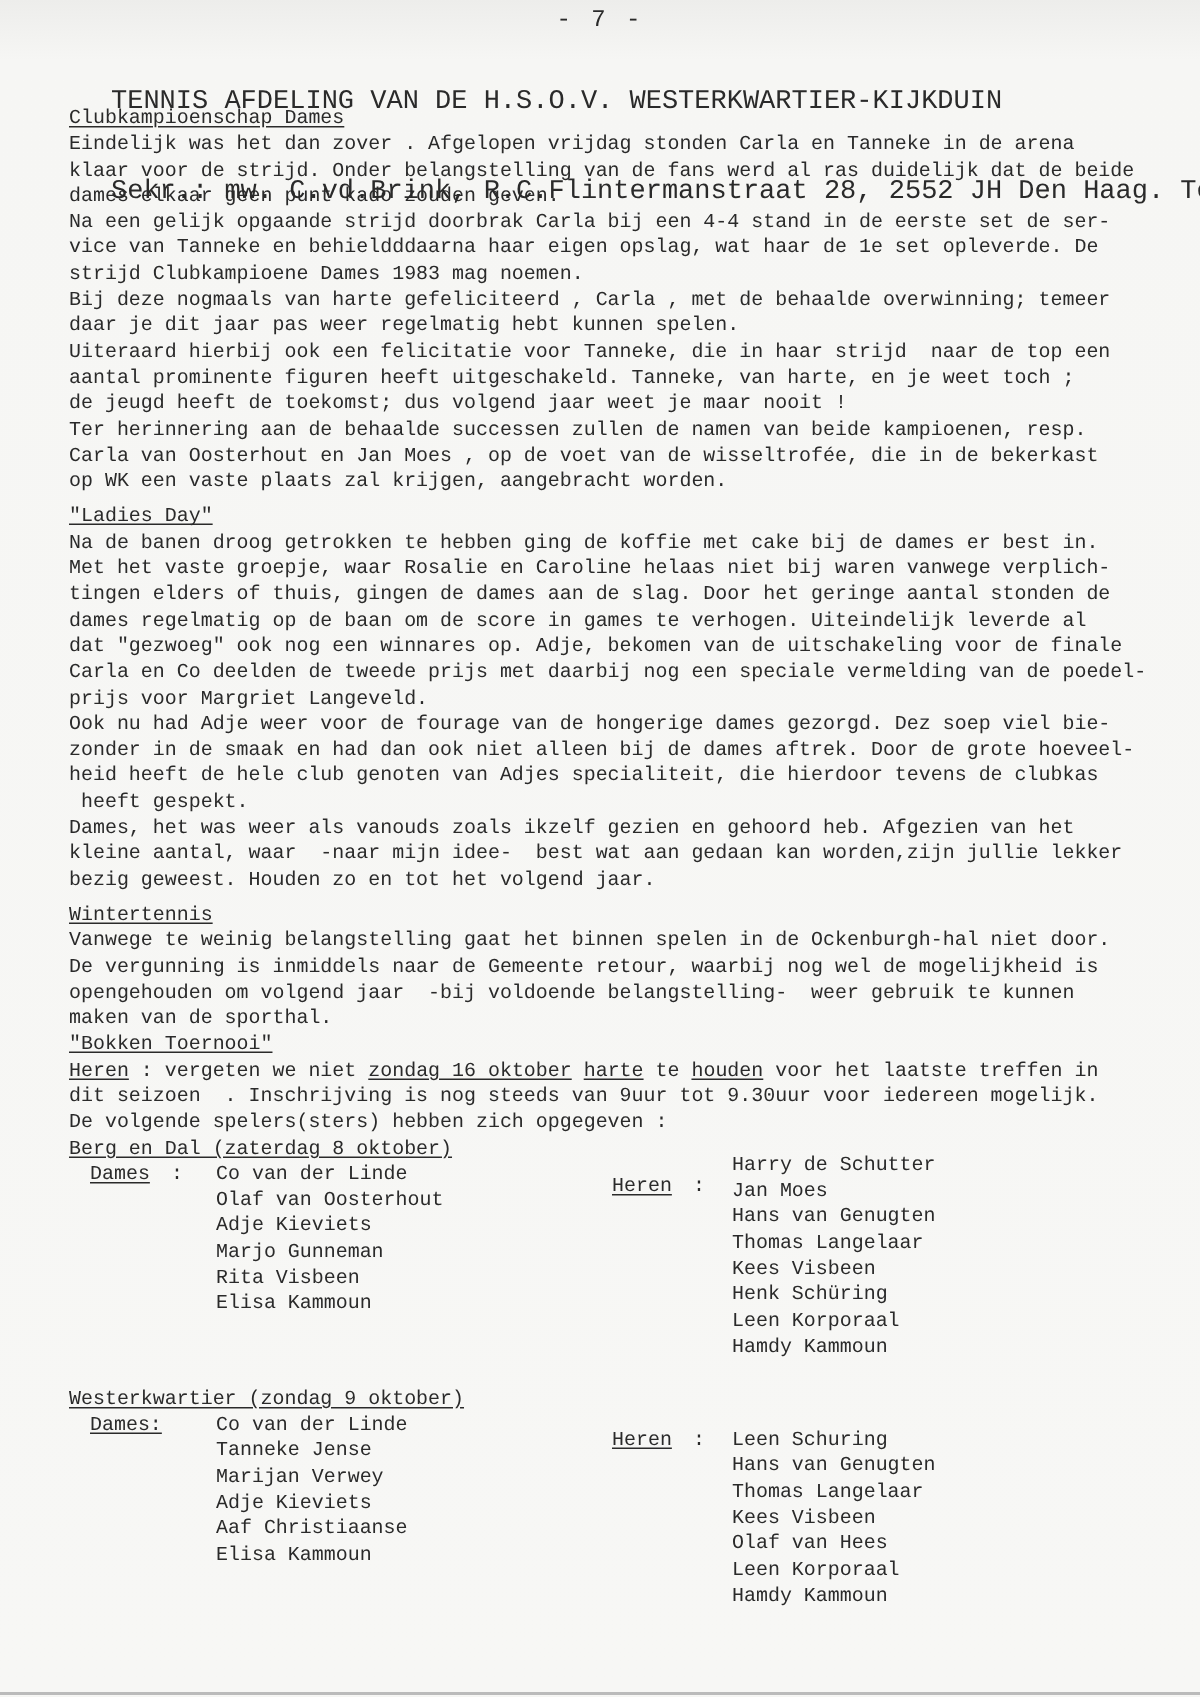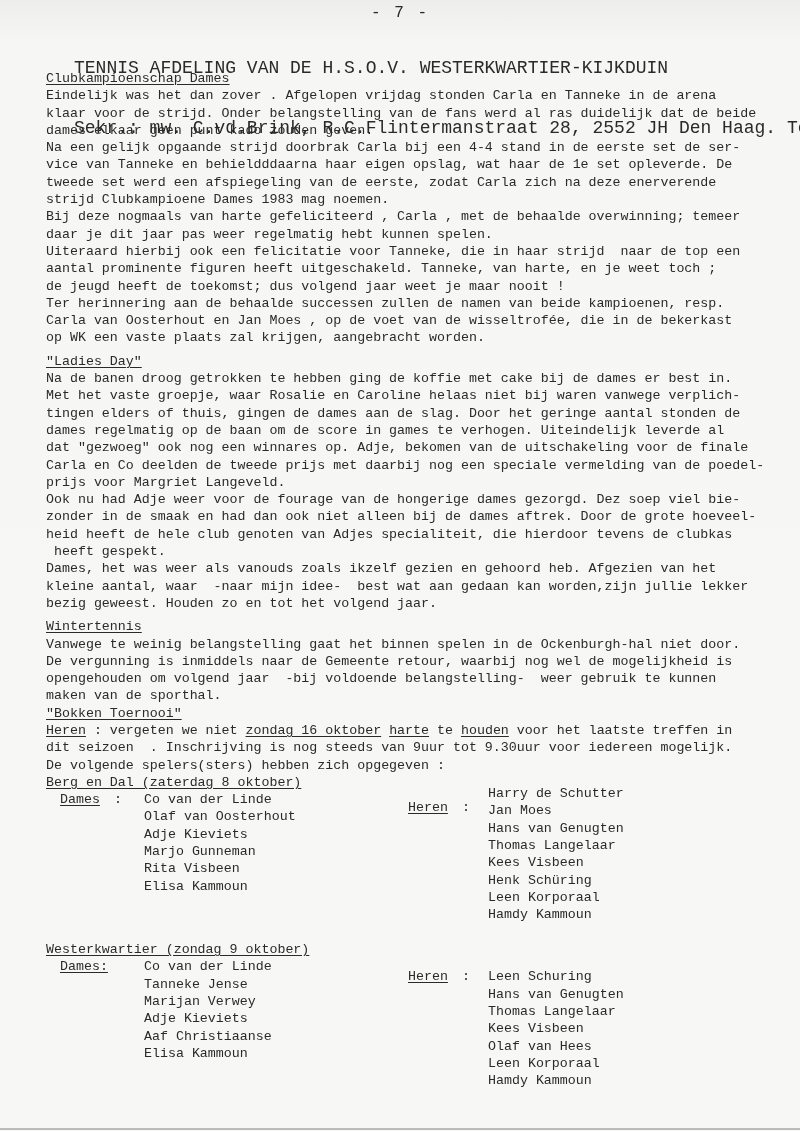--- a/index.html
+++ b/index.html
@@ -37,21 +37,20 @@
   <div class="body">
 
     <div>
       <span class="line u">Clubkampioenschap Dames</span>
       <div id="ck">
           <span class="line">Eindelijk was het dan zover . Afgelopen vrijdag stonden Carla en Tanneke in de arena</span>
           <span class="line">klaar voor de strijd. Onder belangstelling van de fans werd al ras duidelijk dat de beide</span>
           <span class="line">dames elkaar geen punt kado zouden geven.</span>
           <span class="line">Na een gelijk opgaande strijd doorbrak Carla bij een 4-4 stand in de eerste set de ser-</span>
           <span class="line">vice van Tanneke en behieldddaarna haar eigen opslag, wat haar de 1e set opleverde. De</span>
-          <span class="line">tweede set werd een afspiegeling van de eerste, zodat Carla zich na deze enerverende</span>
           <span class="line">strijd Clubkampioene Dames 1983 mag noemen.</span>
           <span class="line">Bij deze nogmaals van harte gefeliciteerd , Carla , met de behaalde overwinning; temeer</span>
           <span class="line">daar je dit jaar pas weer regelmatig hebt kunnen spelen.</span>
           <span class="line">Uiteraard hierbij ook een felicitatie voor Tanneke, die in haar strijd  naar de top een</span>
           <span class="line">aantal prominente figuren heeft uitgeschakeld. Tanneke, van harte, en je weet toch ;</span>
           <span class="line">de jeugd heeft de toekomst; dus volgend jaar weet je maar nooit !</span>
           <span class="line">Ter herinnering aan de behaalde successen zullen de namen van beide kampioenen, resp.</span>
           <span class="line">Carla van Oosterhout en Jan Moes , op de voet van de wisseltrofée, die in de bekerkast</span>
           <span class="line">op WK een vaste plaats zal krijgen, aangebracht worden.</span>
         </div>

